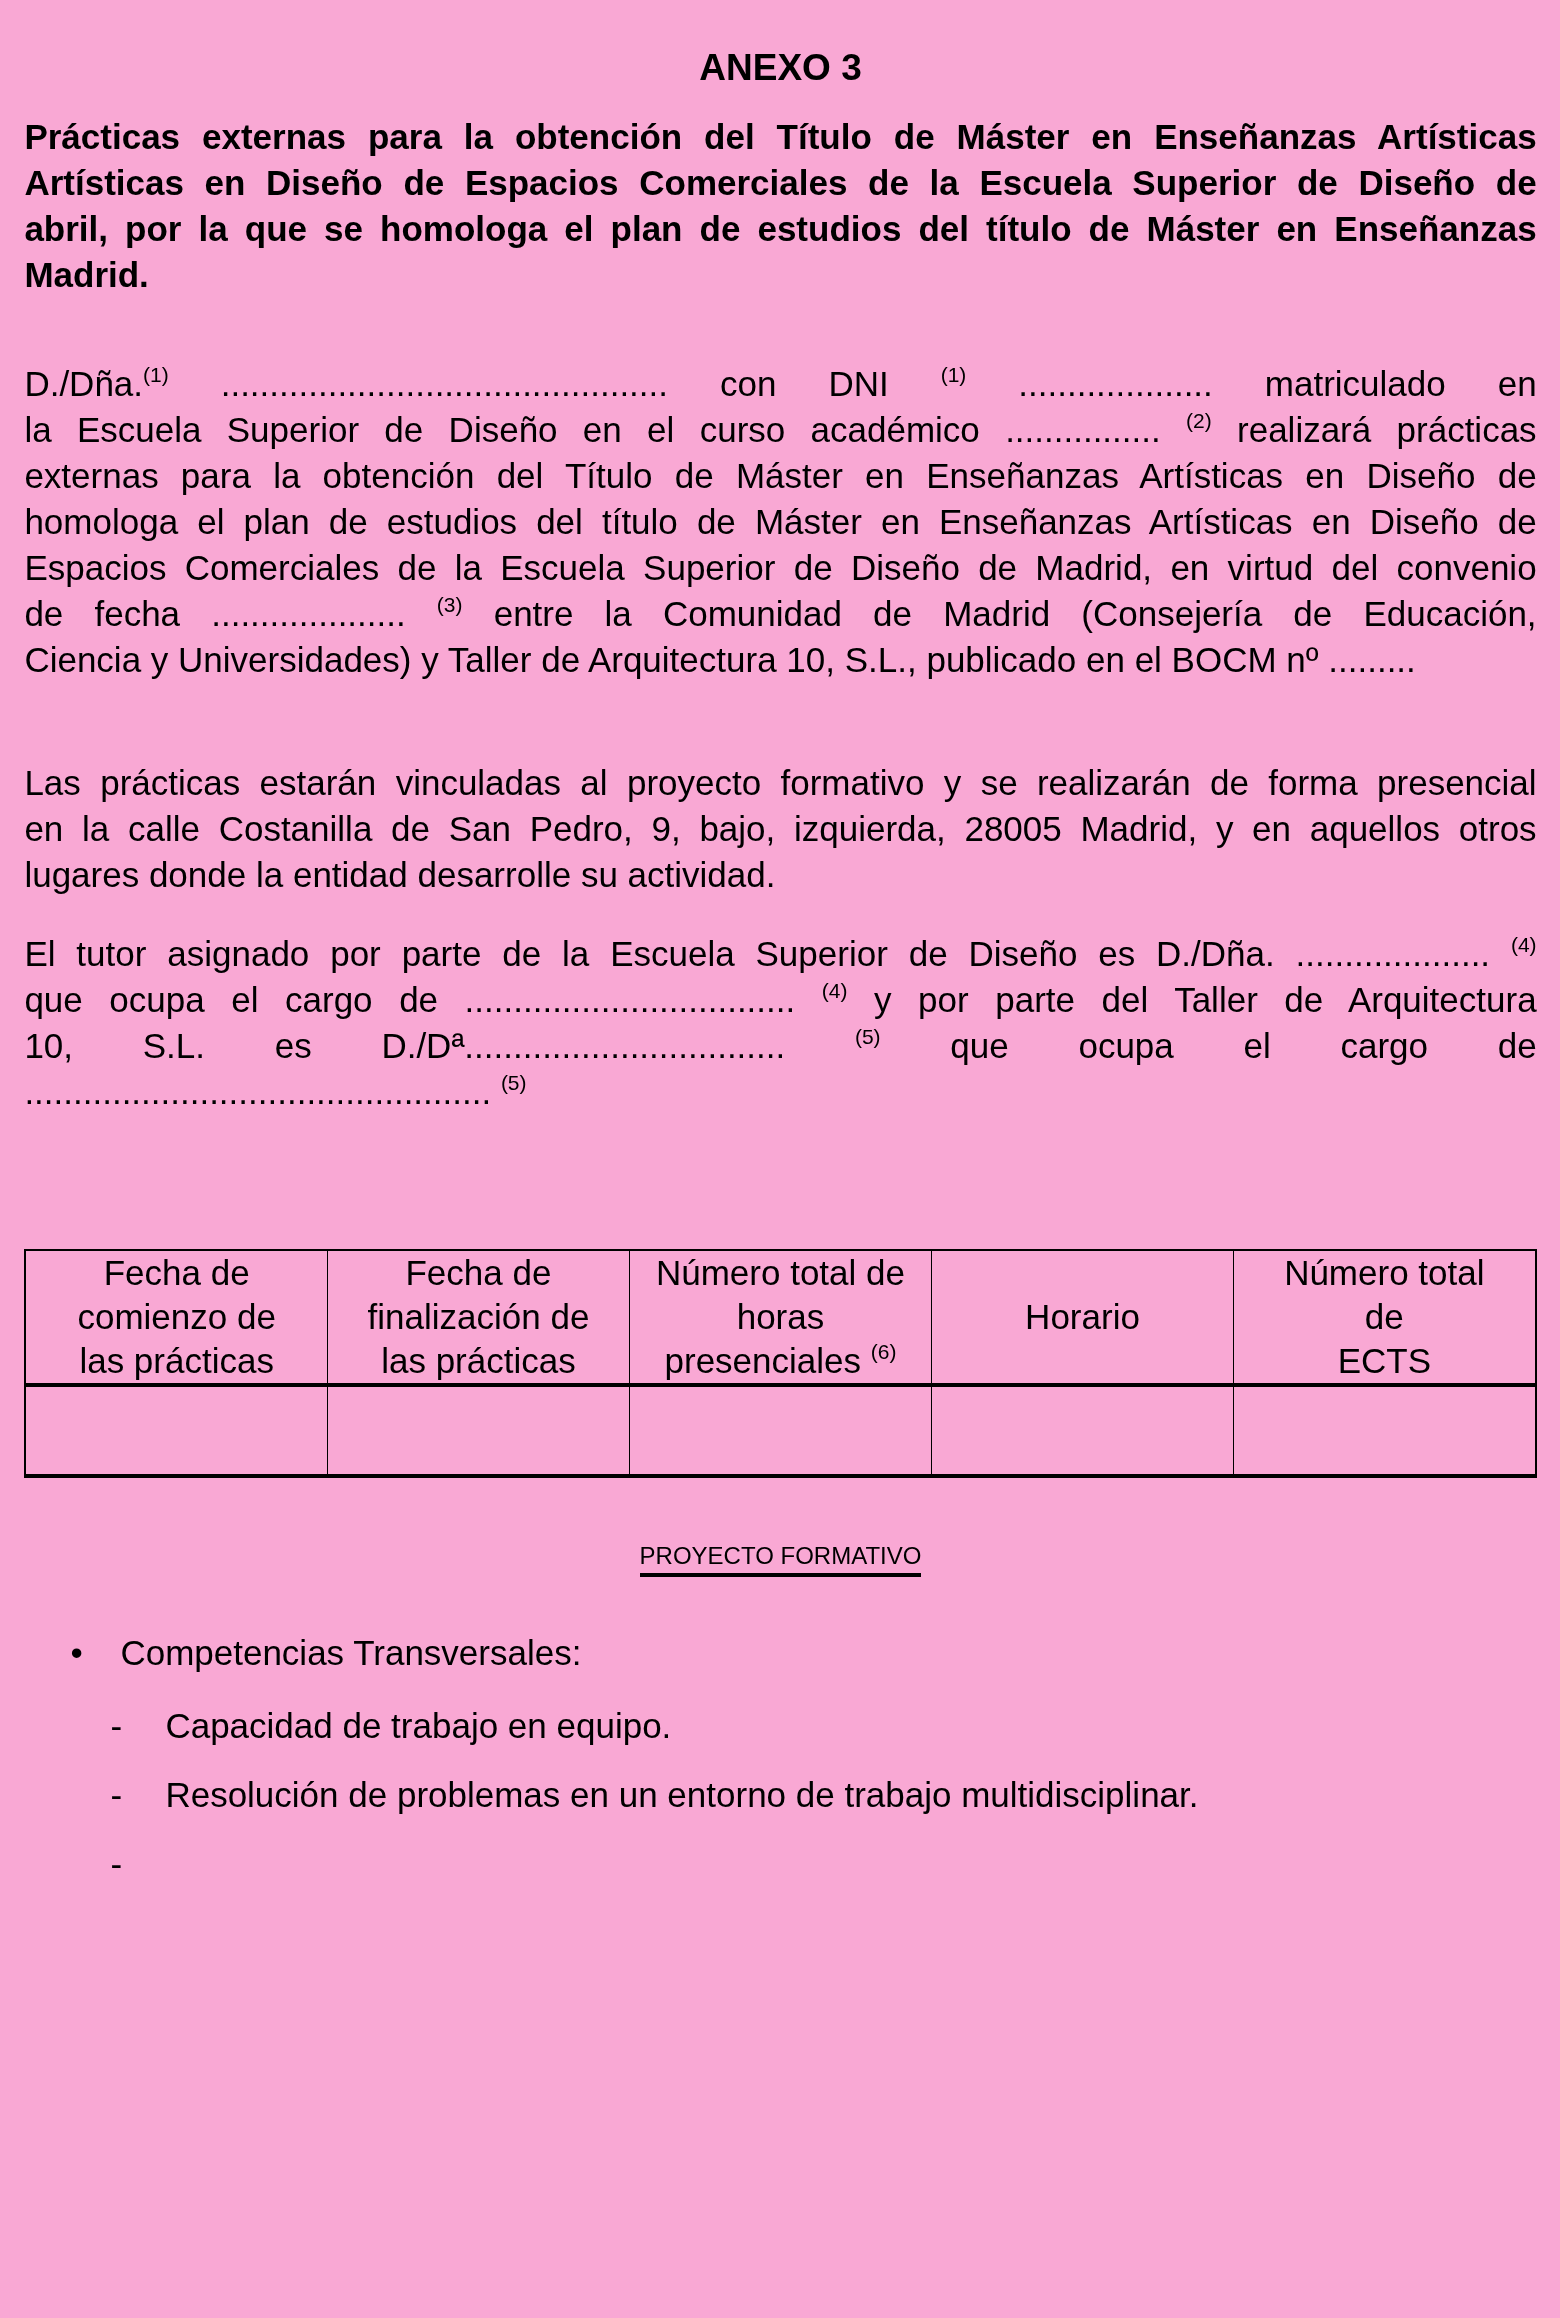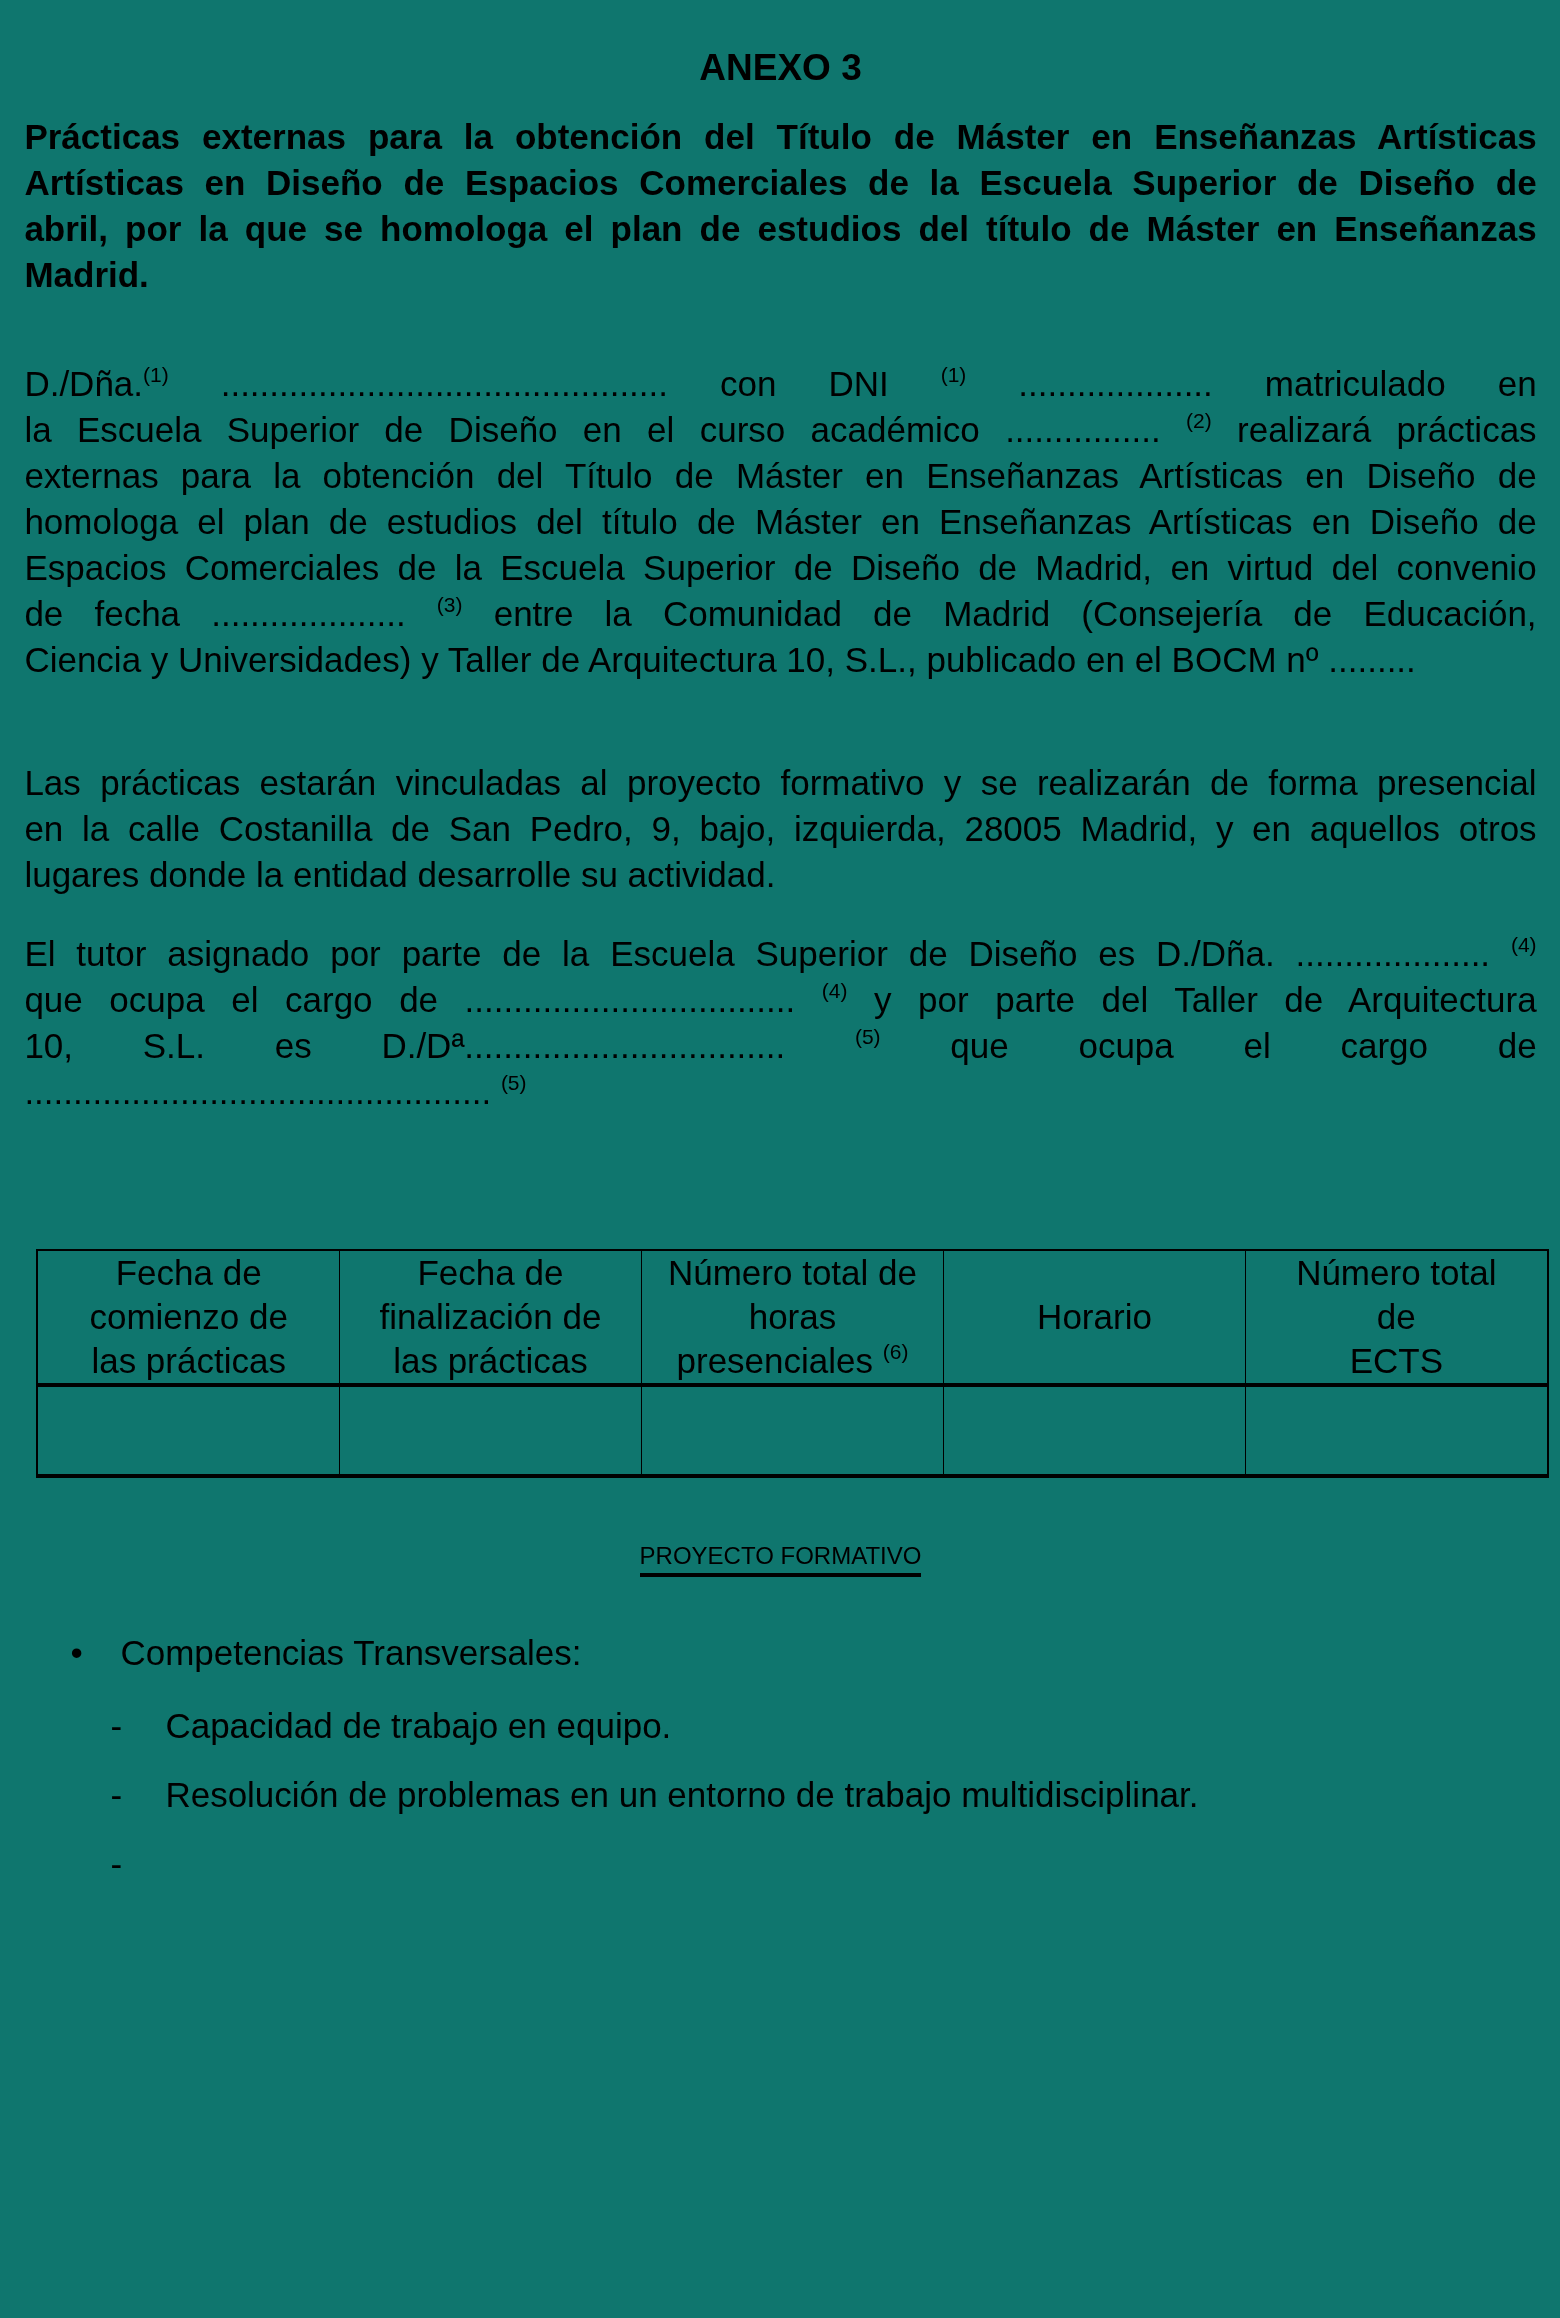--- a/index.html
+++ b/index.html
@@ -1,21 +1,21 @@
 <!DOCTYPE html>
 <html style="font-size:13px"><head>
 <meta charset="utf-8">
 <style>
   html,body { margin:0; padding:0; background:#ffffff; }
   body {
     width:1561px; height:2319px;
     font-family:"Liberation Sans","DejaVu Sans",sans-serif;
     color:#000;
   }
-  .page { box-sizing:border-box; width:1561px; height:2319px; padding:45px 24.4px 0 24.4px; background:#0f766e; }
+  .page { box-sizing:border-box; width:1561px; height:2319px; padding:45px 24.4px 0 24.4px; background:#f9a8d4; }
 
   .doc-title {
     text-align:center; font-weight:bold; font-size:37px; line-height:46px; margin:0;
   }
 
   .para { font-size:35px; line-height:46px; margin:0; }
   .para.bold { font-weight:bold; }
   .p-bold { margin-top:23px; }
   .p1 { margin-top:63px; }
   .p2 { margin-top:77px; }
@@ -24,21 +24,21 @@
   .line { text-align:justify; text-align-last:justify; }
   .line.last { text-align-last:left; }
 
   sup.note {
     font-size:21px; vertical-align:baseline; position:relative; top:-14px; line-height:0;
   }
 
   table.doc-table {
     width:100%; border-collapse:collapse; table-layout:fixed;
     margin-top:134px;
-    border:2.4px solid #000; border-bottom:4.1px solid #000;margin-left:12px;
+    border:2.4px solid #000; border-bottom:4.1px solid #000;
   }
   table.doc-table th, table.doc-table td { border:1.6px solid #000; padding:0; }
   table.doc-table thead th {
     border-bottom:4.1px solid #000;
     height:128px; vertical-align:middle;
     font-weight:normal; font-size:35px; line-height:44px;
   }
   table.doc-table thead th .line { text-align:center; text-align-last:center; }
   table.doc-table tbody td { height:87px; }
 

